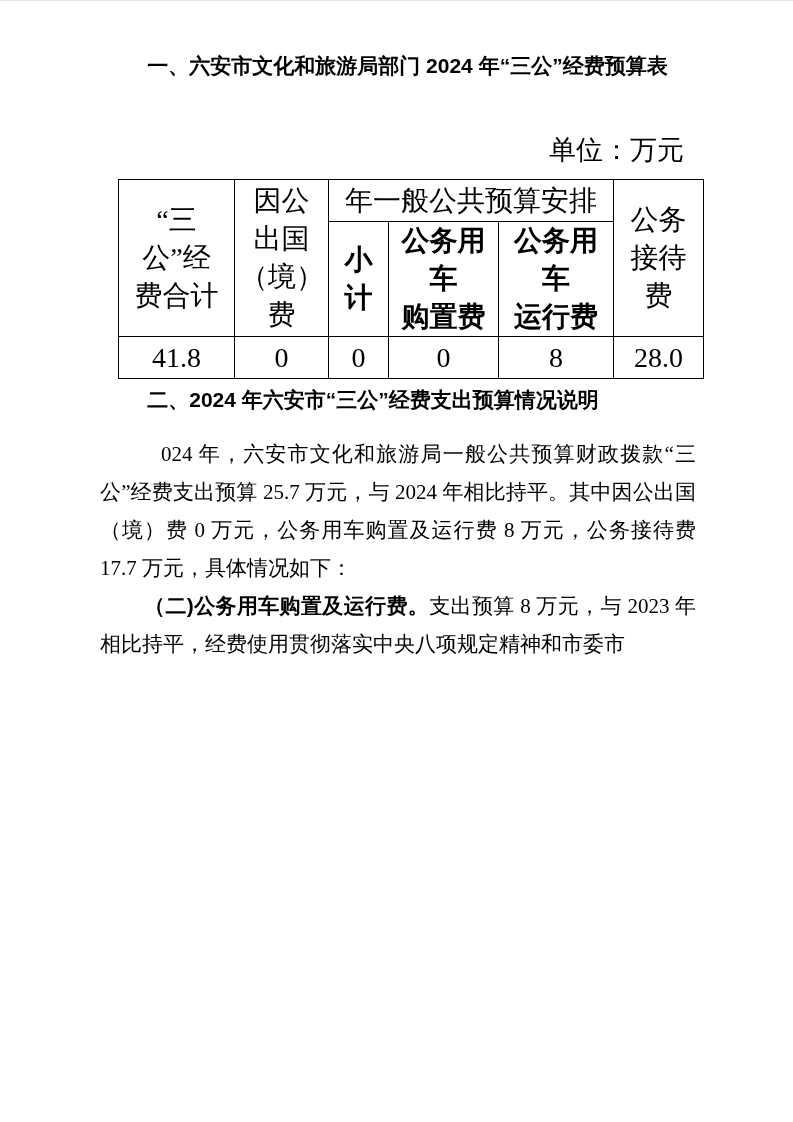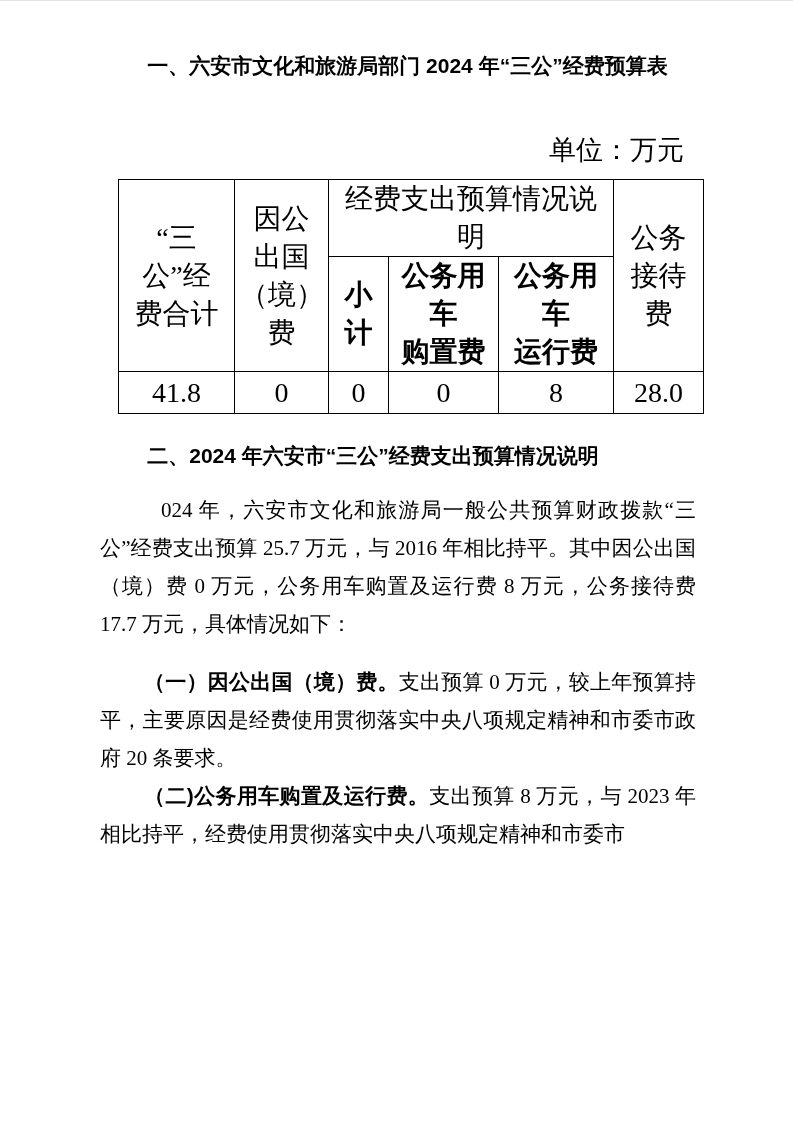--- a/index.html
+++ b/index.html
@@ -31,21 +31,21 @@
   .sec-heading {
     margin: 0;
     font-size: 21px;
     line-height: 38px;
     font-weight: bold;
     text-align: justify;
     text-indent: 2.25em;
     font-family: "Liberation Sans", "DejaVu Sans", sans-serif;
   }
   .sec1 { margin-top: 46px; min-height: 76px; padding-right: 28px; }
-  .sec2 { margin-top: 23px; }
+  .sec2 { margin-top: 2px; }
 
   .unit-note {
     margin: 8px 12px 0 0;
     text-align: right;
     font-size: 27px;
     line-height: 38px;
   }
 
   
   .budget-table {
@@ -106,21 +106,21 @@
       <tbody>
         <tr class="r-group">
           <td rowspan="2">
             <span class="cell-line">“三公”经</span>
             <span class="cell-line">费合计</span>
           </td>
           <td rowspan="2">
             <span class="cell-line">因公出国</span>
             <span class="cell-line">（境）费</span>
           </td>
-          <td colspan="3">经费支出预算情况说明</td>
+          <td colspan="3">年一般公共预算安排</td>
           <td rowspan="2">
             <span class="cell-line">公务</span>
             <span class="cell-line">接待费</span>
           </td>
         </tr>
         <tr class="r-sub">
           <td>小计</td>
           <td>
             <span class="cell-line">公务用车</span>
             <span class="cell-line">购置费</span>
@@ -136,20 +136,19 @@
           <td>0</td>
           <td>0</td>
           <td>8</td>
           <td>28.0</td>
         </tr>
       </tbody>
     </table>
 
     <p class="sec-heading sec2">二、2024 年六安市“三公”经费支出预算情况说明</p>
 
-    <p class="para para-intro">024 年，六安市文化和旅游局一般公共预算财政拨款“三公”经费支出预算 25.7 万元，与 2016 年相比持平。其中因公出国（境）费 0 万元，公务用车购置及运行费 8 万元，公务接待费 17.7 万元，具体情况如下：</p>
+    <p class="para para-intro">024 年，六安市文化和旅游局一般公共预算财政拨款“三公”经费支出预算 25.7 万元，与 2024 年相比持平。其中因公出国（境）费 0 万元，公务用车购置及运行费 8 万元，公务接待费 17.7 万元，具体情况如下：</p>
 
-    <p class="para para-item1"><span class="lead">（一）因公出国（境）费。</span><span>支出预算 0 万元，较上年预算持平，主要原因是经费使用贯彻落实中央八项规定精神和市委市政府 20 条要求。</span></p>
 
     <p class="para para-item2"><span class="lead">（二)公务用车购置及运行费。</span><span>支出预算 8 万元，与 2023 年相比持平，经费使用贯彻落实中央八项规定精神和市委市</span></p>
 
   </div>
 </div>
 
 </body></html>

